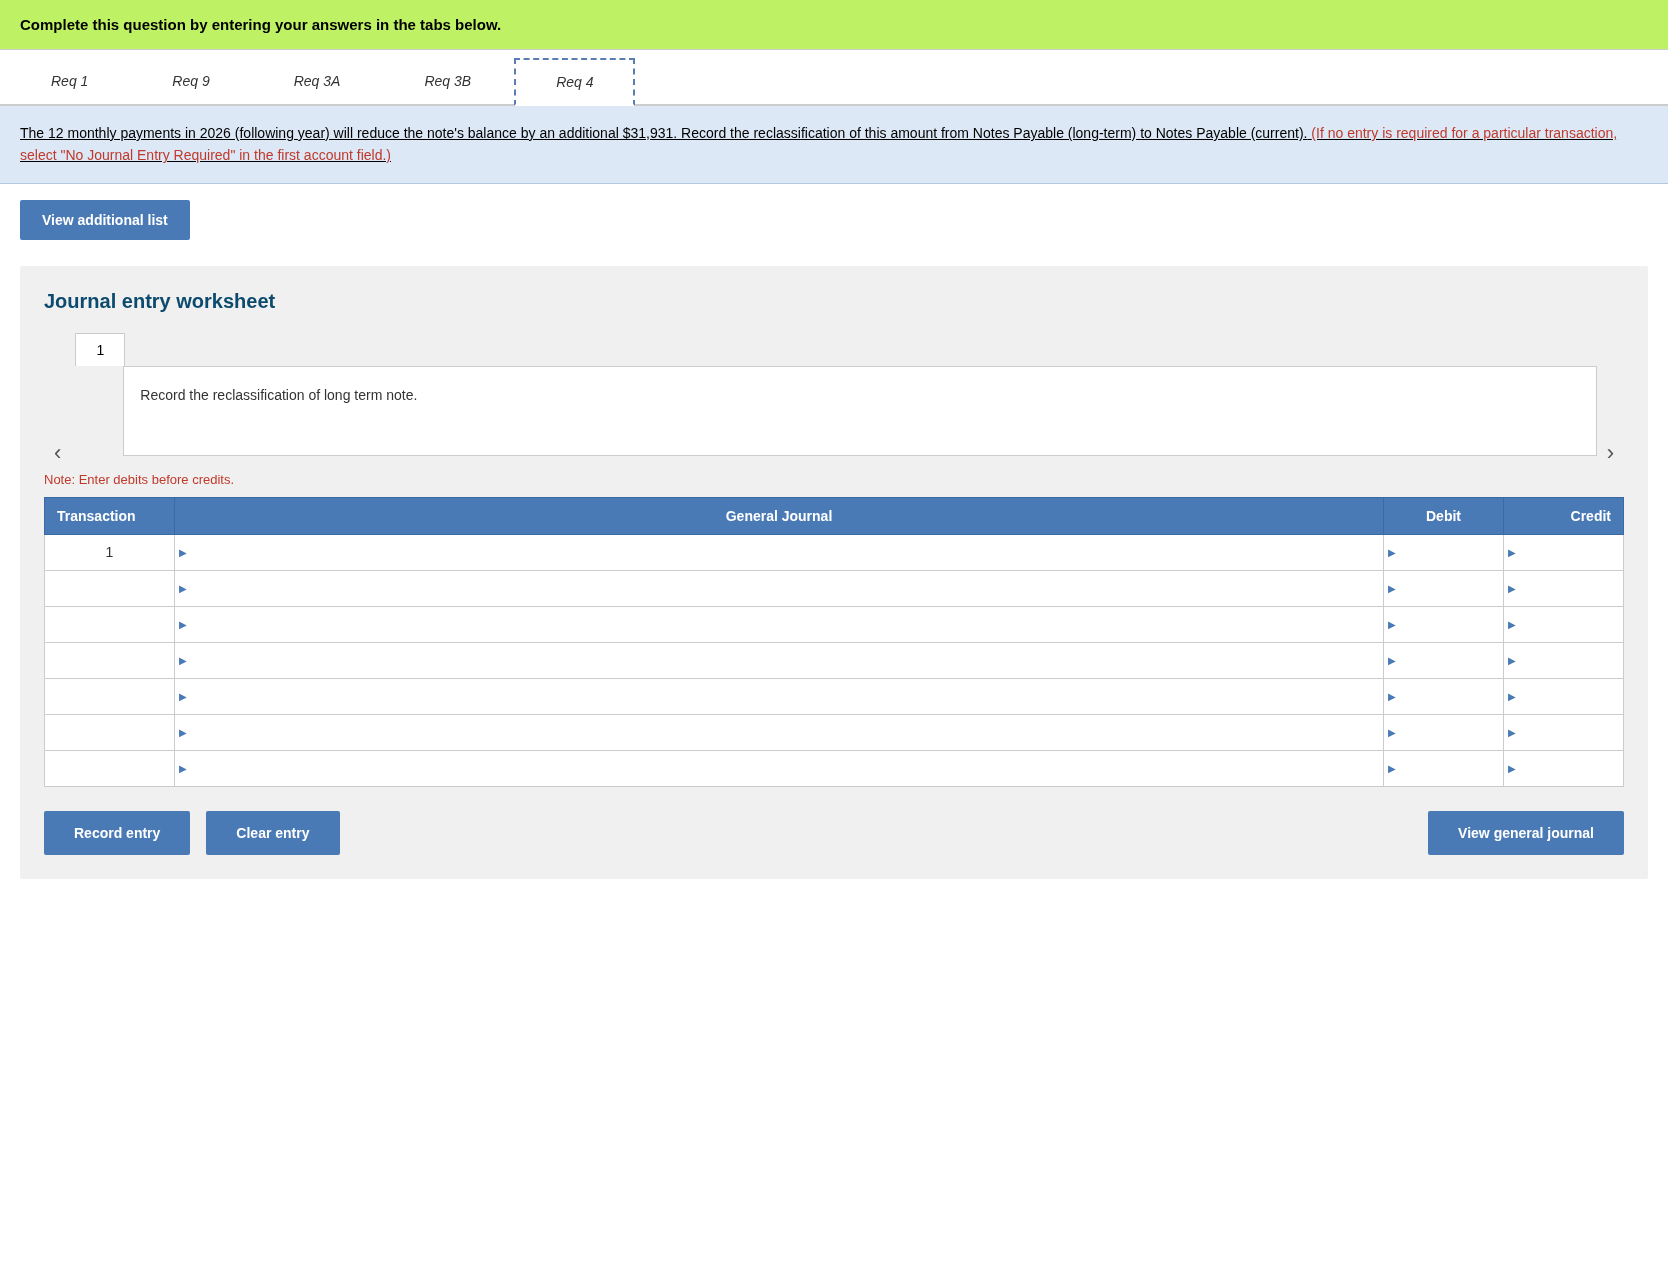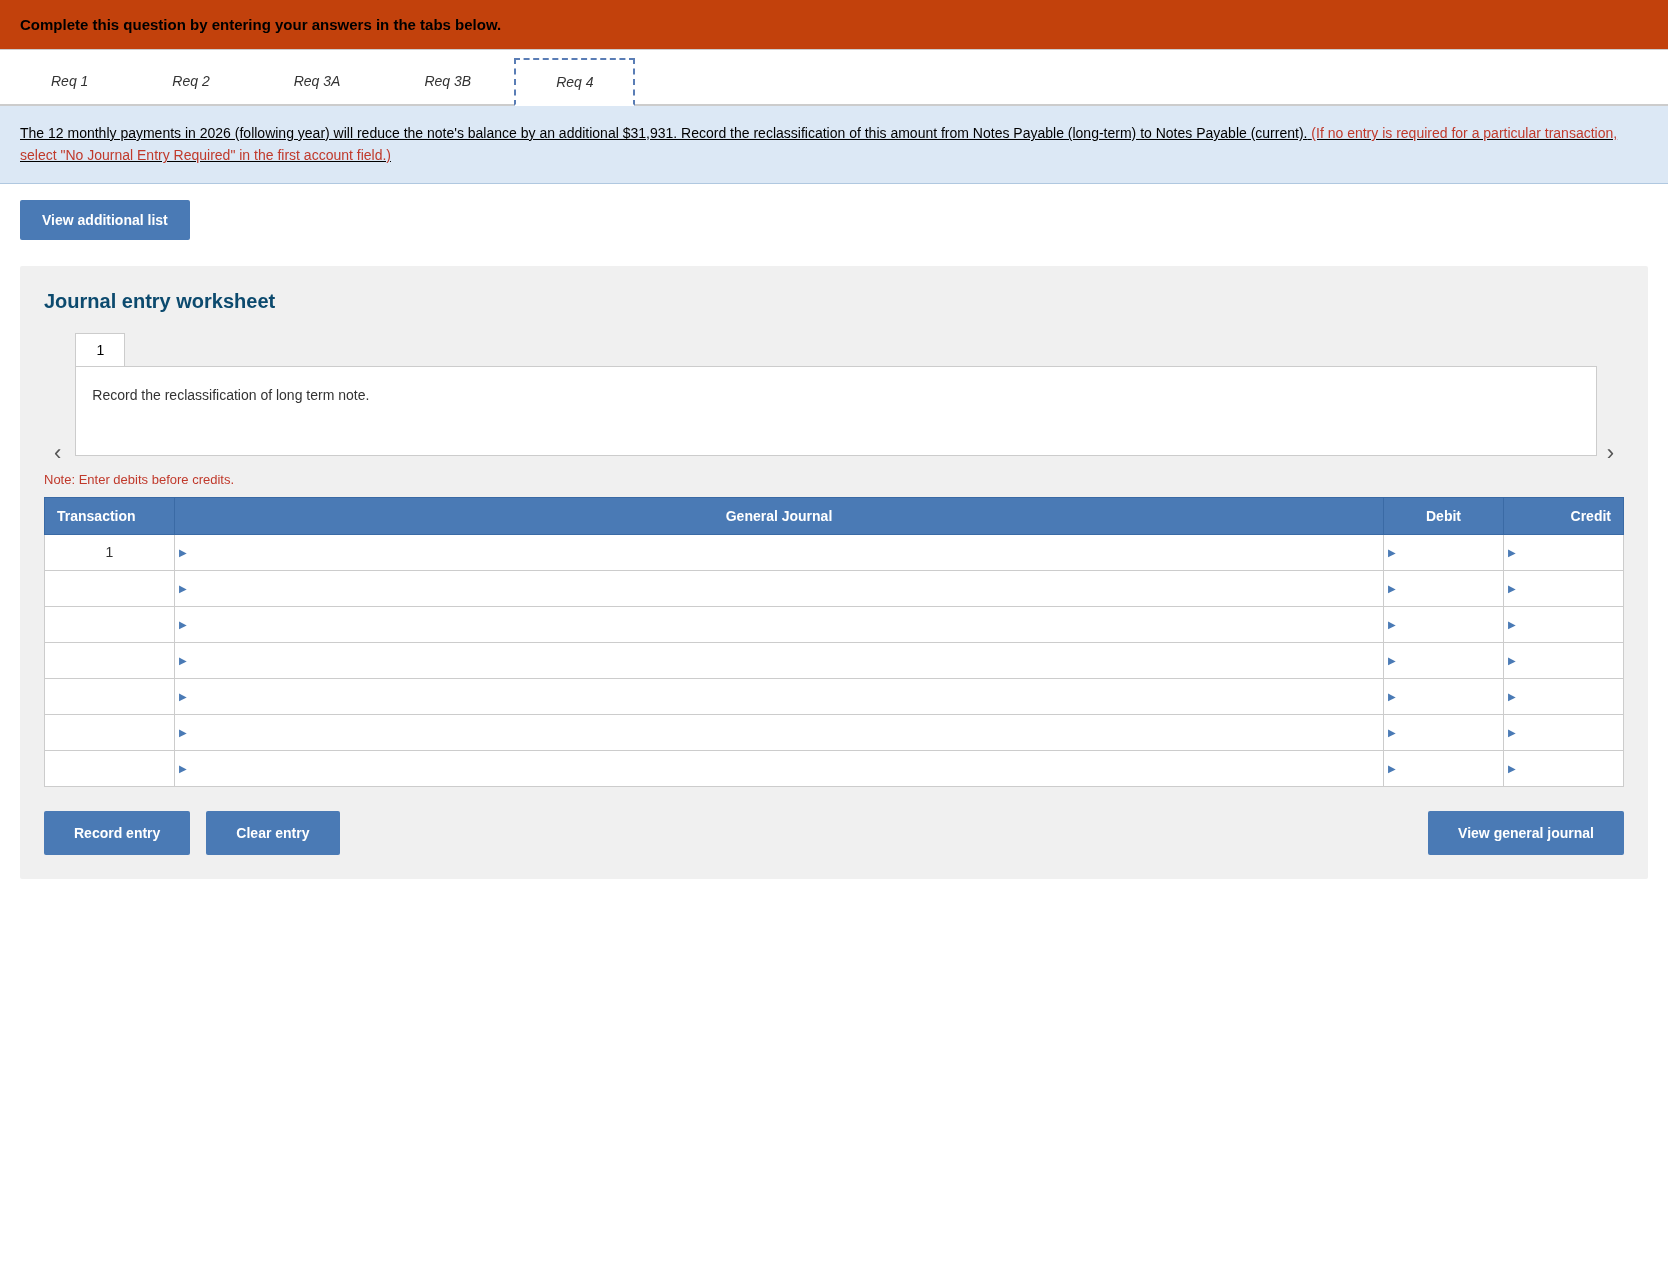--- a/index.html
+++ b/index.html
@@ -5,21 +5,21 @@
     * { box-sizing: border-box; margin: 0; padding: 0; }
     body {
       font-family: Arial, sans-serif;
       font-size: 14px;
       background: #fff;
       width: 1668px;
       min-height: 1268px;
     }
 
     .top-instruction {
-      background: #c2410c;
+      background: #bef264;
       padding: 16px 20px;
       font-weight: bold;
       font-size: 15px;
       border-bottom: 1px solid #ccc;
     }
 
     .tabs-bar {
       display: flex;
       border-bottom: 2px solid #ccc;
       background: #fff;
@@ -109,20 +109,21 @@
     }
 
     .entry-description-box {
       background: #fff;
       border: 1px solid #ccc;
       padding: 20px 16px 40px 16px;
       font-size: 14px;
       margin-bottom: 16px;
       min-height: 90px;
       color: #333;
+      margin-left: 48px;
     }
 
     .note-text {
       color: #c0392b;
       font-size: 13px;
       margin-bottom: 10px;
     }
 
     .journal-table {
       width: 100%;
@@ -241,21 +242,21 @@
 <body>
 
 
 
 <div class="top-instruction">
   <span>Complete this question by entering your answers in the tabs below.</span>
 </div>
 
 <div class="tabs-bar">
   <div class="tab">Req 1</div>
-  <div class="tab">Req 2</div>
+  <div class="tab">Req 9</div>
   <div class="tab">Req 3A</div>
   <div class="tab">Req 3B</div>
   <div class="tab active">Req 4</div>
 </div>
 
 <div class="description-box">
   <span>The 12 monthly payments in 2026 (following year) will reduce the note's balance by an additional $31,931. Record the reclassification of this amount from Notes Payable (long-term) to Notes Payable (current).</span>
   <span class="red-text">(If no entry is required for a particular transaction, select "No Journal Entry Required" in the first account field.)</span>
 </div>
 

